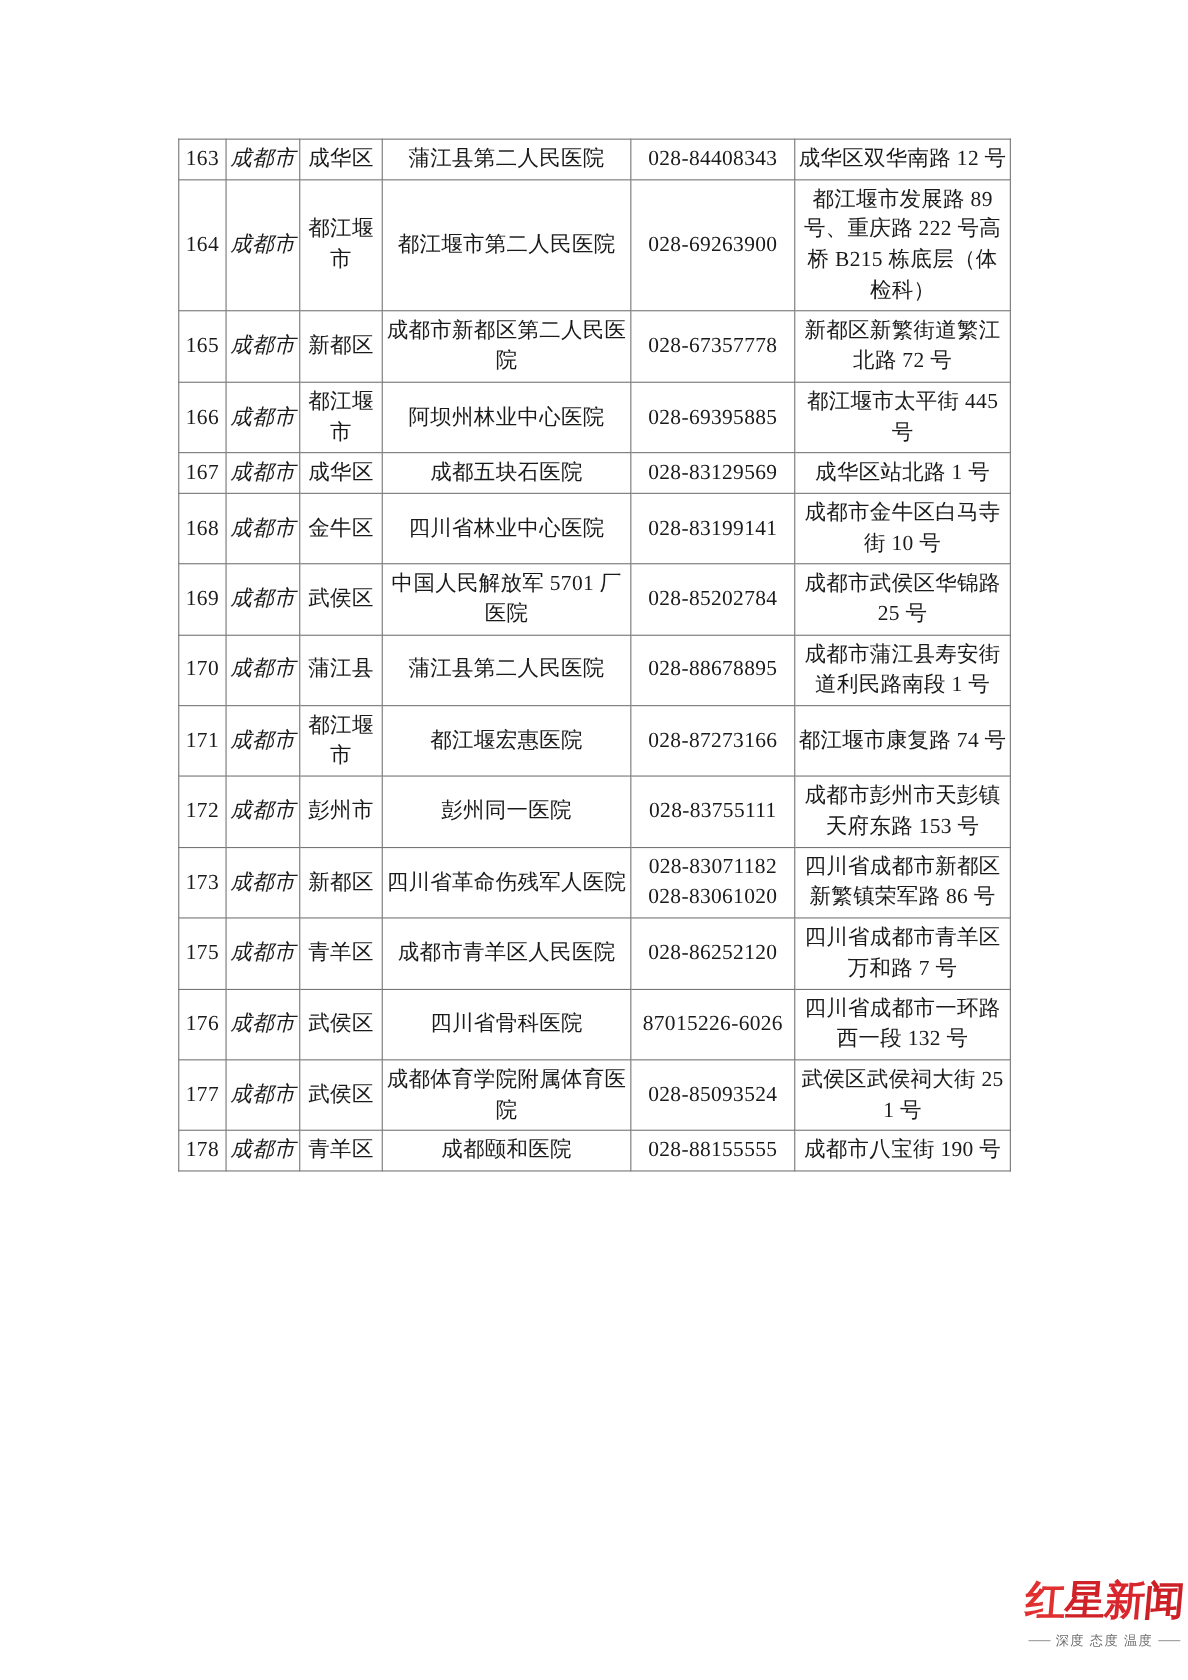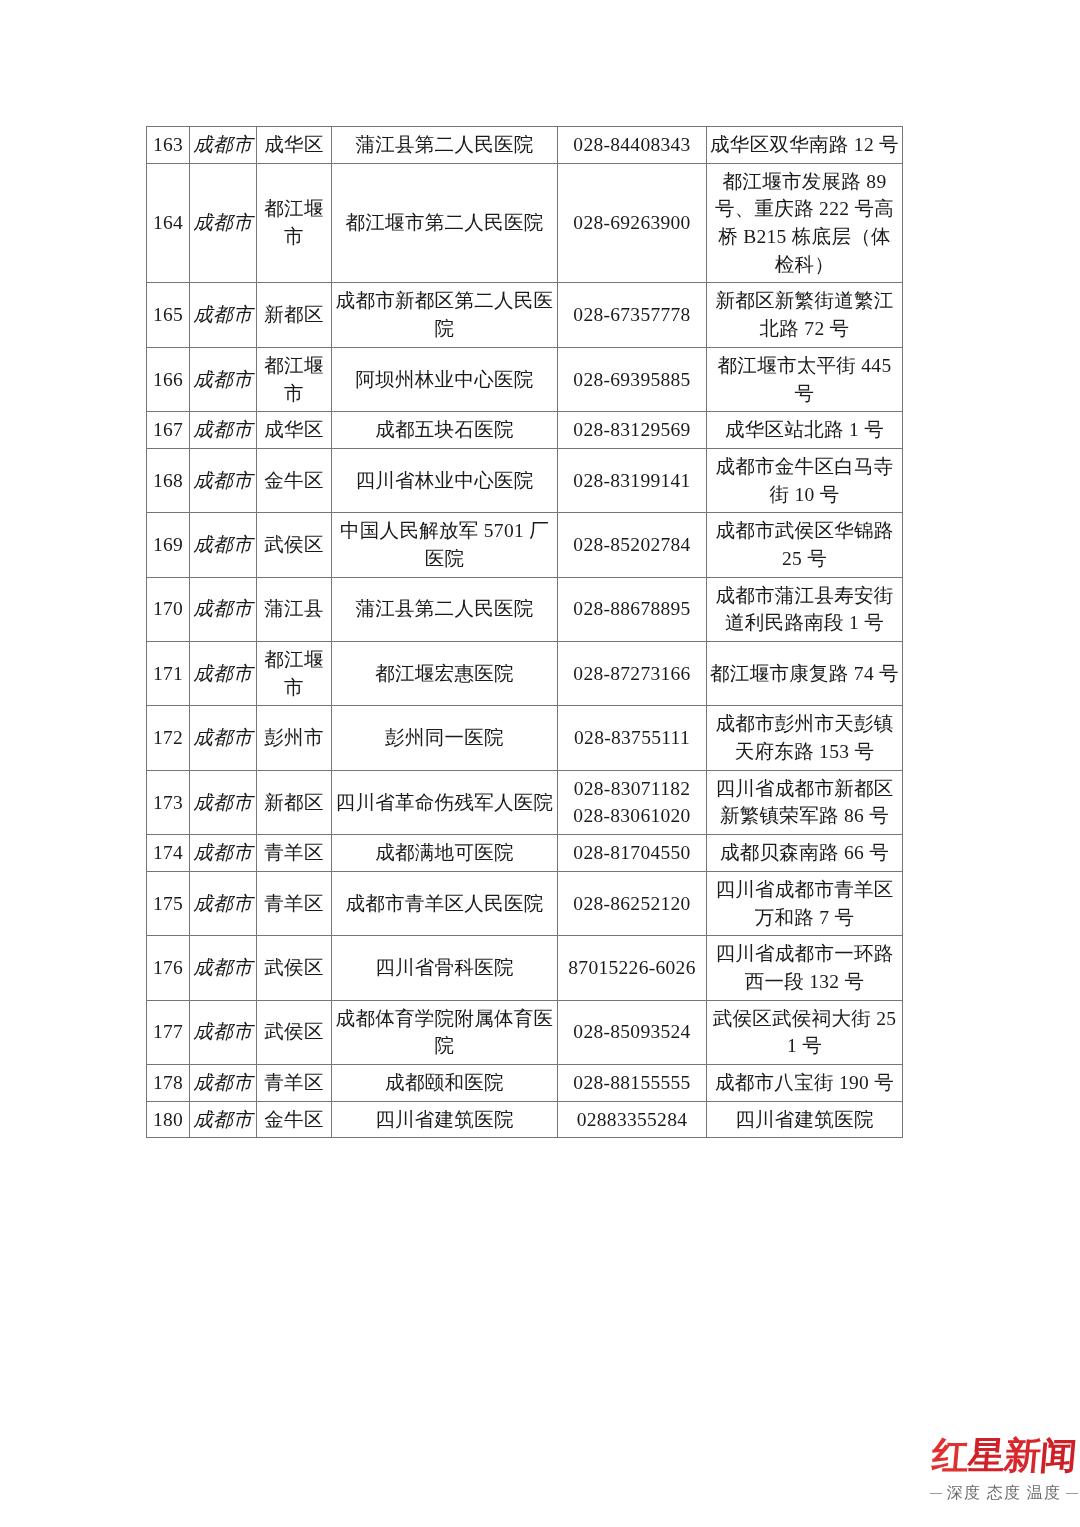--- a/index.html
+++ b/index.html
@@ -18,21 +18,21 @@
   #page {
     position: absolute;
     left: 0; top: 0;
     width: 1080px;
     height: 1527px;
   }
 
   
   #hospital-table-wrap {
     position: absolute;
-    left: 146px;
+    left: 162px;
     top: 126px;
     width: 756px;
   }
 
   table.doc-table {
     border-collapse: collapse;
     width: 756px;
     table-layout: fixed;
     background: #ffffff;
   }
@@ -119,21 +119,21 @@
     margin-top: 7px;
   }
   #brand-tagline .rule {
     display: block;
     width: 20px;
     height: 1.5px;
     background: #9b9b9b;
   }
   #brand-tagline .tag-text {
     font-family: "Liberation Sans", "DejaVu Sans", sans-serif;
-    font-size: 16px;
+    font-size: 12px;
     color: #6b6b6b;
     letter-spacing: 1.2px;
     white-space: nowrap;
   }
 </style>
 </head>
 <body>
 
 <div id="page">
 
@@ -231,28 +231,20 @@
           <tr>
             <td class="cell-index">173</td>
             <td class="cell-city">成都市</td>
             <td class="cell-district">新都区</td>
             <td class="cell-name">四川省革命伤残军人医院</td>
             <td class="cell-phone">028-83071182
 028-83061020</td>
             <td class="cell-address">四川省成都市新都区新繁镇荣军路 86 号</td>
           </tr>
           <tr>
-            <td class="cell-index">174</td>
-            <td class="cell-city">成都市</td>
-            <td class="cell-district">青羊区</td>
-            <td class="cell-name">成都满地可医院</td>
-            <td class="cell-phone">028-81704550</td>
-            <td class="cell-address">成都贝森南路 66 号</td>
-          </tr>
-          <tr>
             <td class="cell-index">175</td>
             <td class="cell-city">成都市</td>
             <td class="cell-district">青羊区</td>
             <td class="cell-name">成都市青羊区人民医院</td>
             <td class="cell-phone">028-86252120</td>
             <td class="cell-address">四川省成都市青羊区万和路 7 号</td>
           </tr>
           <tr>
             <td class="cell-index">176</td>
             <td class="cell-city">成都市</td>
@@ -269,28 +261,20 @@
             <td class="cell-phone">028-85093524</td>
             <td class="cell-address">武侯区武侯祠大街 251 号</td>
           </tr>
           <tr>
             <td class="cell-index">178</td>
             <td class="cell-city">成都市</td>
             <td class="cell-district">青羊区</td>
             <td class="cell-name">成都颐和医院</td>
             <td class="cell-phone">028-88155555</td>
             <td class="cell-address">成都市八宝街 190 号</td>
-          </tr>
-          <tr>
-            <td class="cell-index">180</td>
-            <td class="cell-city">成都市</td>
-            <td class="cell-district">金牛区</td>
-            <td class="cell-name">四川省建筑医院</td>
-            <td class="cell-phone">02883355284</td>
-            <td class="cell-address">四川省建筑医院</td>
           </tr>
         </tbody>
     </table>
   </div>
 
   <div id="brand-logo">
     <span class="logo-word"><span class="ch1">红</span><span class="ch2">星</span><span class="ch3">新</span><span class="ch4">闻</span></span>
     <div id="brand-tagline">
       <span class="rule"></span>
       <span class="tag-text">深度 态度 温度</span>

